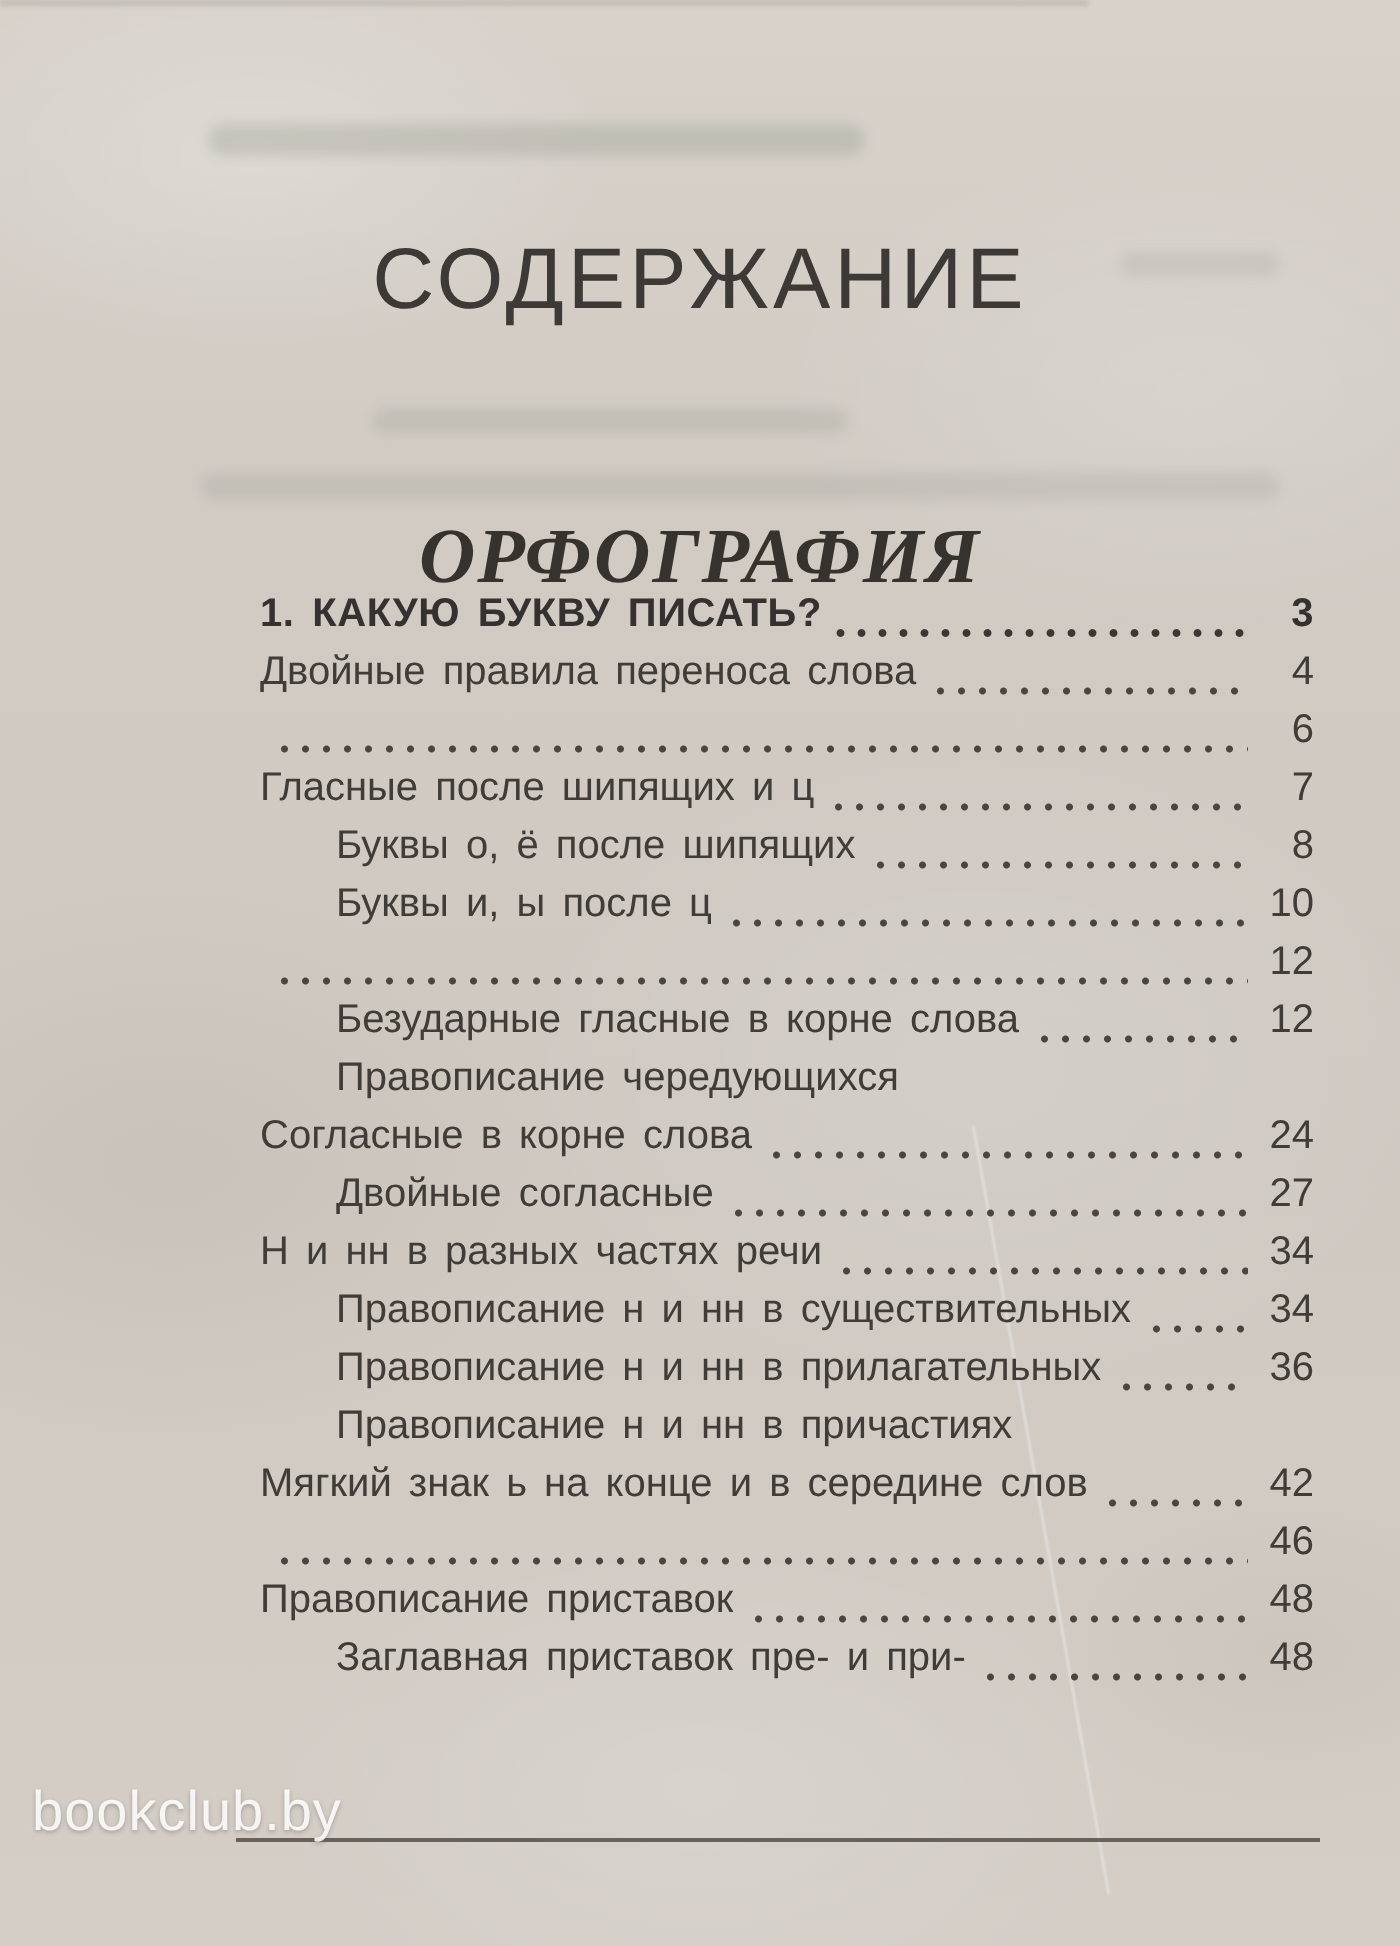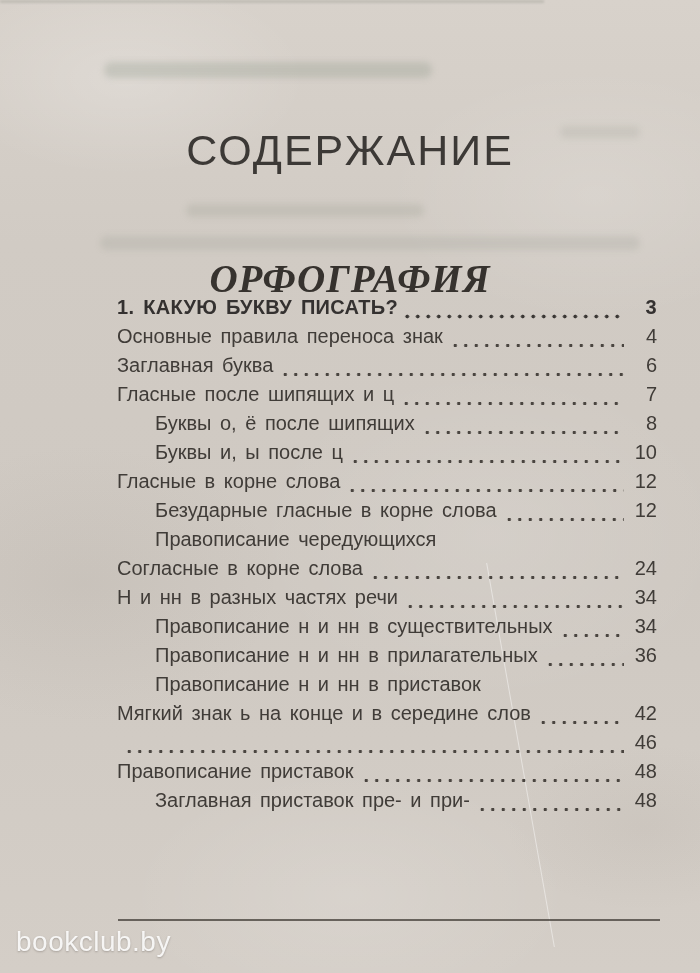--- a/index.html
+++ b/index.html
@@ -62,21 +62,21 @@
     left: 520px; top: 560px; width: 1px; height: 390px;
     background: rgba(255,255,255,0.45);
     transform: rotate(-10deg);
     filter: blur(0.5px);
     pointer-events: none;
   }
   .page-title {
     position: absolute;
     left: 0; right: 0;
     top: 110px;
-    margin: 16px;
+    margin: 6px;
     text-align: center;
     font-family: "Liberation Sans", "DejaVu Sans", sans-serif;
     font-size: 43px;
     font-weight: 400;
     letter-spacing: 2px;
     color: #3c3936;
   }
   .section-heading {
     position: absolute;
     left: 0; right: 0;
@@ -85,21 +85,21 @@
     text-align: center;
     font-family: "Liberation Serif", "DejaVu Serif", serif;
     font-size: 39px;
     font-weight: 700;
     letter-spacing: 1px;
     color: #36322e;
     font-style: italic;
   }
   .toc {
     position: absolute;
-    left: 117px;
+    left: 130px;
     right: 43px;
     top: 296px;
   }
   .toc-row {
     display: flex;
     align-items: baseline;
     height: 29px;
     font-size: 20px;
     color: #403c38;
     word-spacing: 3px;
@@ -139,21 +139,21 @@
     position: absolute;
     left: 118px;
     right: 40px;
     top: 919px;
     height: 2px;
     background: rgba(72,66,60,0.78);
   }
   .watermark {
     position: absolute;
     left: 16px;
-    top: 926px;
+    top: 890px;
     font-size: 28px;
     font-weight: 400;
     color: rgba(255,255,255,0.88);
     text-shadow: 0 1px 2px rgba(110,104,98,0.45);
     letter-spacing: 0.5px;
   }
 </style>
 </head>
 <body>
 
@@ -169,27 +169,26 @@
   <h2 class="section-heading">ОРФОГРАФИЯ</h2>
 
   <div class="toc" id="toc">
   <div class="toc-row indent-0 bold">
     <span class="toc-label">1. КАКУЮ БУКВУ ПИСАТЬ?</span>
     <span class="toc-dots"></span>
     <span class="toc-page">3</span>
   </div>
 
   <div class="toc-row indent-0">
-    <span class="toc-label">Основные правила переноса знак</span>
+    <span class="toc-label">Двойные правила переноса слова</span>
     <span class="toc-dots"></span>
     <span class="toc-page">4</span>
   </div>
 
   <div class="toc-row indent-0">
-    <span class="toc-label">Заглавная буква</span>
     <span class="toc-dots"></span>
     <span class="toc-page">6</span>
   </div>
 
   <div class="toc-row indent-0">
     <span class="toc-label">Гласные после шипящих и ц</span>
     <span class="toc-dots"></span>
     <span class="toc-page">7</span>
   </div>
 
@@ -199,21 +198,20 @@
     <span class="toc-page">8</span>
   </div>
 
   <div class="toc-row indent-1">
     <span class="toc-label">Буквы и, ы после ц</span>
     <span class="toc-dots"></span>
     <span class="toc-page">10</span>
   </div>
 
   <div class="toc-row indent-0">
-    <span class="toc-label">Гласные в корне слова</span>
     <span class="toc-dots"></span>
     <span class="toc-page">12</span>
   </div>
 
   <div class="toc-row indent-1">
     <span class="toc-label">Безударные гласные в корне слова</span>
     <span class="toc-dots"></span>
     <span class="toc-page">12</span>
   </div>
 
@@ -222,41 +220,46 @@
 
   </div>
 
 
   <div class="toc-row indent-0">
     <span class="toc-label">Согласные в корне слова</span>
     <span class="toc-dots"></span>
     <span class="toc-page">24</span>
   </div>
 
+  <div class="toc-row indent-1">
+    <span class="toc-label">Двойные согласные</span>
+    <span class="toc-dots"></span>
+    <span class="toc-page">27</span>
+  </div>
 
   <div class="toc-row indent-0">
     <span class="toc-label">Н и нн в разных частях речи</span>
     <span class="toc-dots"></span>
     <span class="toc-page">34</span>
   </div>
 
   <div class="toc-row indent-1">
     <span class="toc-label">Правописание н и нн в существительных</span>
     <span class="toc-dots"></span>
     <span class="toc-page">34</span>
   </div>
 
   <div class="toc-row indent-1">
     <span class="toc-label">Правописание н и нн в прилагательных</span>
     <span class="toc-dots"></span>
     <span class="toc-page">36</span>
   </div>
 
   <div class="toc-row indent-1 no-page">
-    <span class="toc-label">Правописание н и нн в приставок</span>
+    <span class="toc-label">Правописание н и нн в причастиях</span>
 
   </div>
 
 
   <div class="toc-row indent-0">
     <span class="toc-label">Мягкий знак ь на конце и в середине слов</span>
     <span class="toc-dots"></span>
     <span class="toc-page">42</span>
   </div>
 

